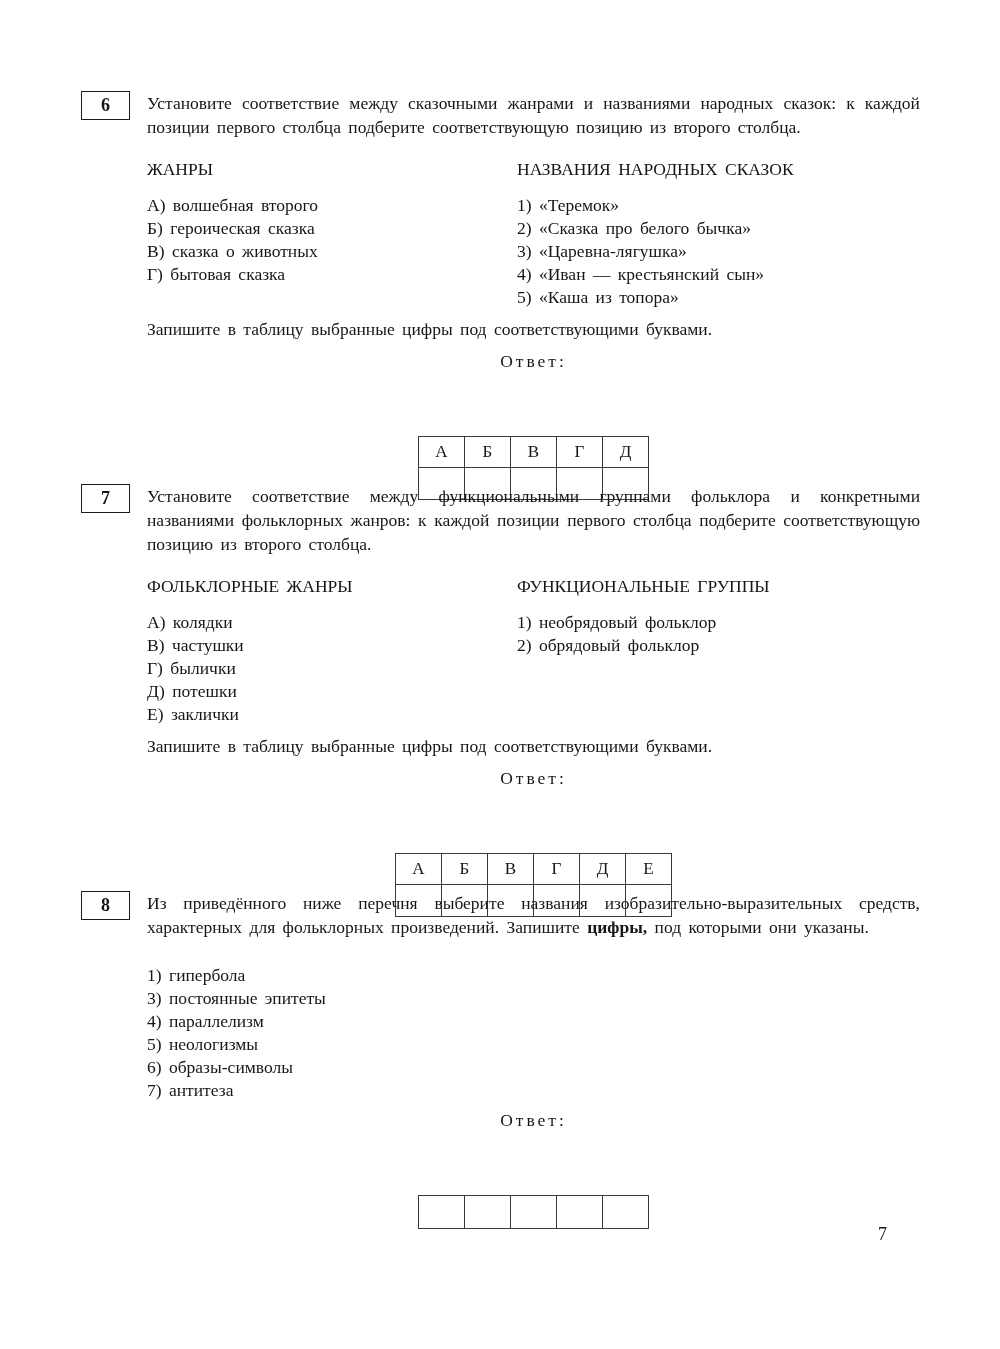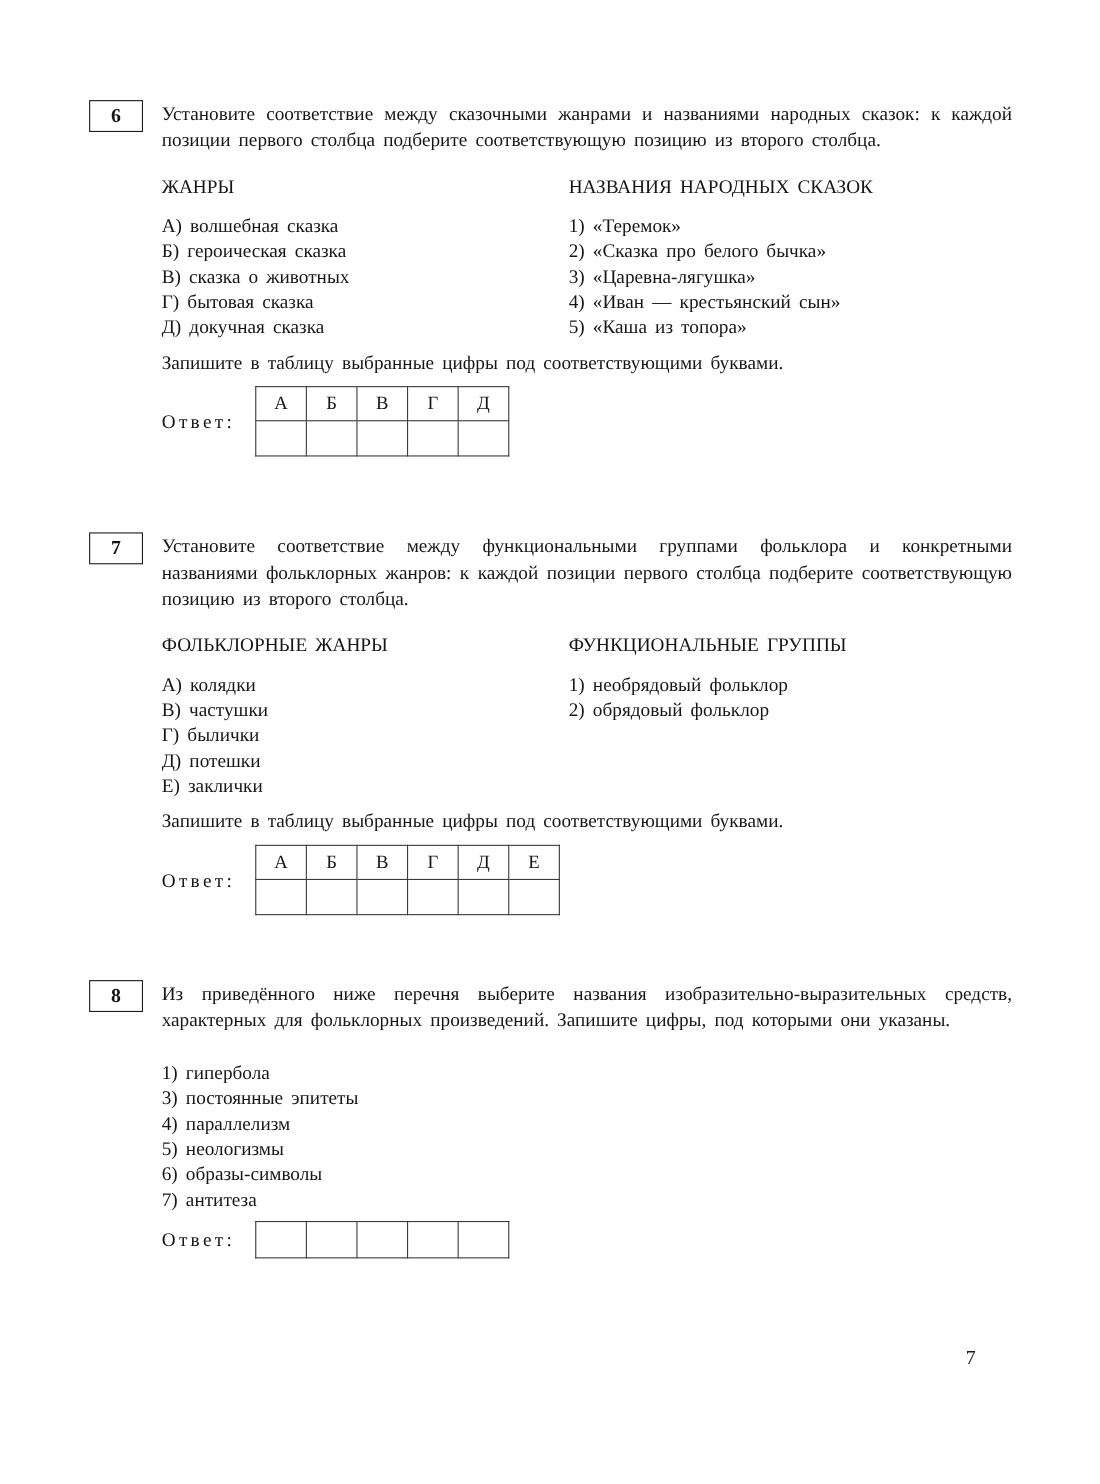--- a/index.html
+++ b/index.html
@@ -26,28 +26,28 @@
     border: 1.5px solid #1c1c1c;
     background: #ffffff;
     font-weight: 700;
     font-size: 18px;
     line-height: 26px;
     text-align: center;
     letter-spacing: 0;
     word-spacing: 0;
   }
   .intro { text-align: justify; line-height: 24px; }
-  .intro .b { font-weight: 400; }
+  .intro .b { font-weight: 700; }
   .cols { display: flex; margin-top: 18px; }
   .col-left { width: 370px; flex: 0 0 370px; }
   .col-right { flex: 1; }
   .col-header { line-height: 24px; margin-bottom: 13px; }
   .mitem { line-height: 23px; }
   .note { margin-top: 8px; line-height: 24px; }
-  .answer { margin-top: 10px; display: flex; align-items: center; }
+  .answer { margin-top: 10px; display: flex; align-items: center; flex-direction: column; }
   .answer-label { flex: 0 0 85px; letter-spacing: 3px; word-spacing: 0; }
   table.answer-table { border-collapse: collapse; margin-left: 0; }
   table.answer-table td {
     width: 46px; height: 31px;
     border: 1.5px solid #3a3a3a;
     text-align: center;
     vertical-align: middle;
     font-size: 17px;
     padding: 0;
     word-spacing: 0;
@@ -66,25 +66,24 @@
 <body>
 
 <div class="page">
 
   <section class="q" id="q6">
     <div class="qnum">6</div>
     <p class="intro">Установите соответствие между сказочными жанрами и названиями народных сказок: к каждой позиции первого столбца подберите соответствующую позицию из второго столбца.</p>
     <div class="cols">
       <div class="col-left">
         <div class="col-header">ЖАНРЫ</div>
-        <div class="mitem">А) волшебная сказка</div>
+        <div class="mitem">А) волшебная второго</div>
         <div class="mitem">Б) героическая сказка</div>
         <div class="mitem">В) сказка о животных</div>
         <div class="mitem">Г) бытовая сказка</div>
-        <div class="mitem">Д) докучная сказка</div>
       </div>
       <div class="col-right">
         <div class="col-header">НАЗВАНИЯ НАРОДНЫХ СКАЗОК</div>
         <div class="mitem">1) «Теремок»</div>
         <div class="mitem">2) «Сказка про белого бычка»</div>
         <div class="mitem">3) «Царевна-лягушка»</div>
         <div class="mitem">4) «Иван — крестьянский сын»</div>
         <div class="mitem">5) «Каша из топора»</div>
       </div>
     </div>

